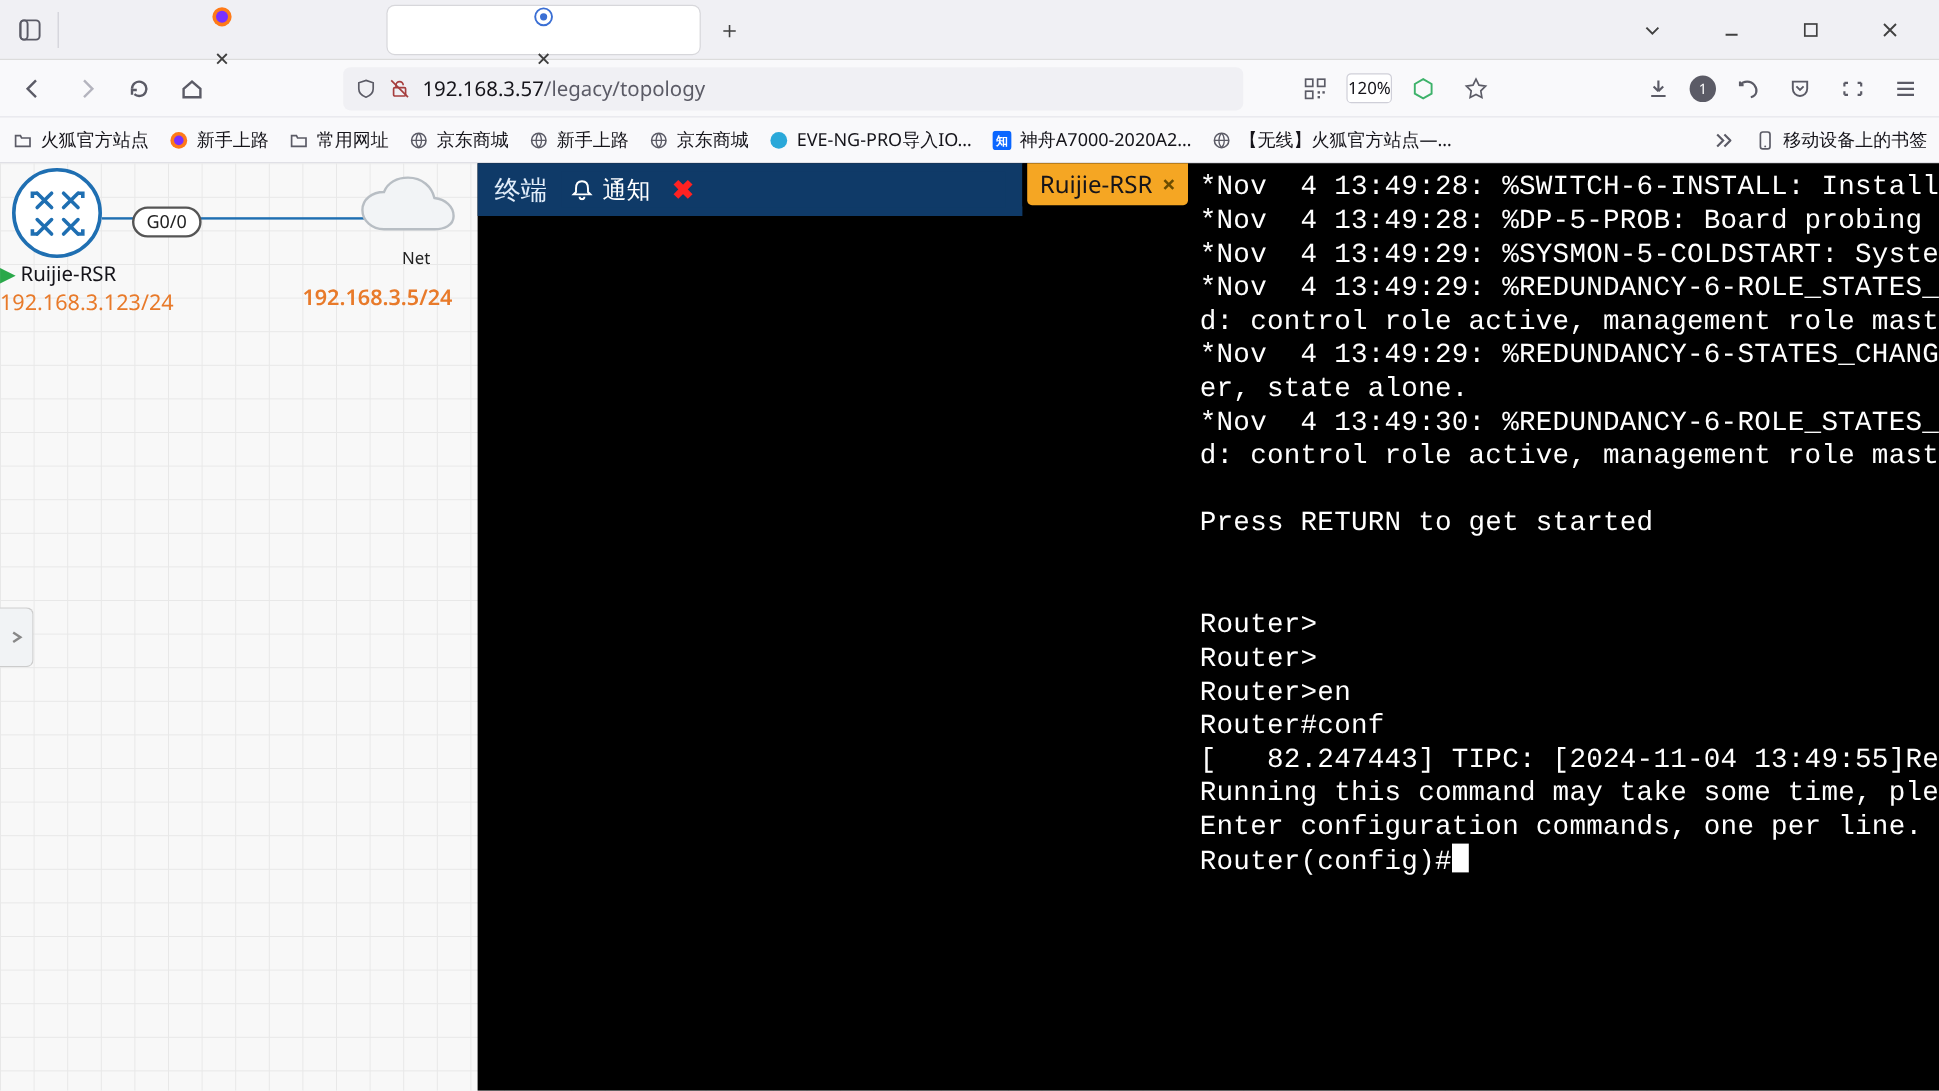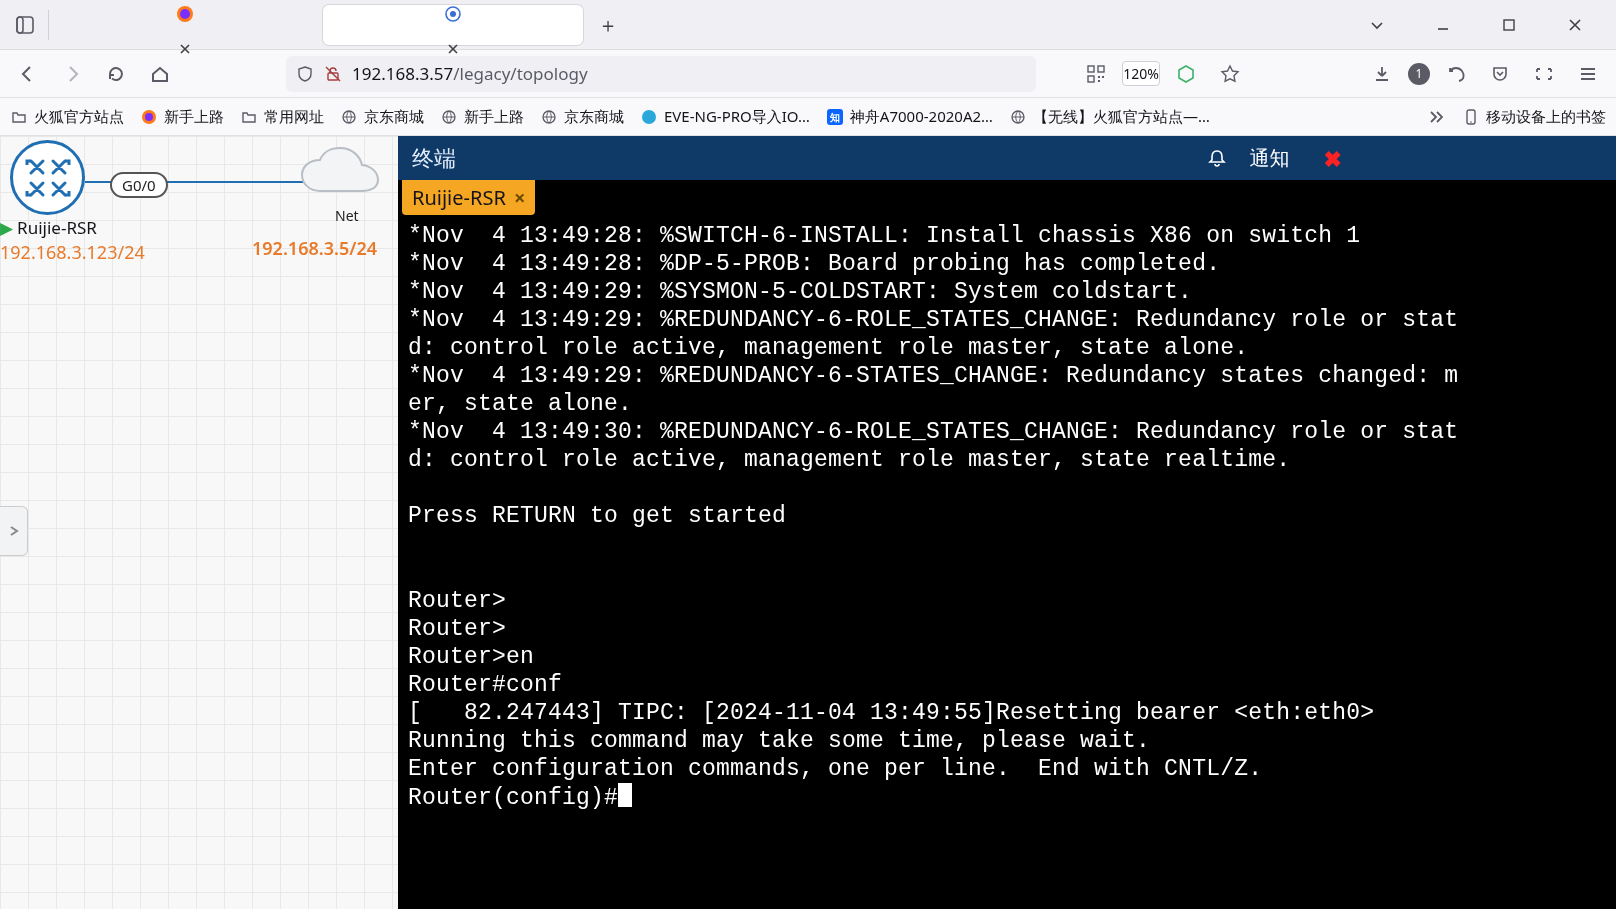--- a/index.html
+++ b/index.html
@@ -52,23 +52,23 @@
 
   .link-line { position: absolute; left: 85px; top: 45px; width: 220px; height: 2px; background: #1f6fb2; }
   .link-label { position: absolute; left: 110px; top: 36px; background: #fff; border: 2px solid #555; border-radius: 14px; padding: 1px 10px; font-size: 15px; color: #222; }
 
   .cloud-node { position: absolute; left: 295px; top: 10px; }
   .cloud-node svg { width: 90px; height: 60px; }
   .cloud-label { position: absolute; left: 335px; top: 70px; font-size: 14px; color: #222; }
   .cloud-ip { position: absolute; left: 252px; top: 100px; font-size: 18px; color: #e87a2a; font-weight: 600; }
 
   
-  .terminal { position: absolute; left: 398px; top: 0; right: 0; bottom: 0; background: #000; display: flex; flex-direction: column; }
+  .terminal { position: absolute; left: 398px; top: 0; right: 0; bottom: 0; background: #000; display: flex; flex-direction: row; }
   .terminal-bar { height: 44px; background: #0f3a68; display: flex; align-items: center; padding: 0 14px; color: #e0ecf9; font-size: 22px; gap: 12px; }
-  .notify-block { margin-left: auto; display: flex; align-items: center; gap: 24px; background: #0f3a68; color: #fff; font-size: 20px; padding: 0 260px 0 8px;}
+  .notify-block { margin-left: auto; display: flex; align-items: center; gap: 8px; background: #0f3a68; color: #fff; font-size: 20px; padding: 0 260px 0 8px;}
   .notify-block .close { color: #ff2222; font-weight: bold; font-size: 22px; padding-left: 10px; }
   .terminal-tabs { height: 36px; background: #000; display: flex; align-items: flex-start; }
   .term-tab { background: #f5a623; color: #15141a; display: inline-flex; align-items: center; padding: 4px 10px; font-size: 20px; border-radius: 0 0 4px 4px; gap: 8px; margin-left: 4px; }
   .term-tab .x { color: #6b4c00; font-weight: bold; }
   .terminal-body { flex: 1; padding: 6px 10px; font-family: "Courier New", monospace; font-size: 23px; line-height: 1.22; color: #ffffff; white-space: pre; overflow: hidden; letter-spacing: 0.2px; }
   .cursor { display: inline-block; width: 14px; height: 24px; background: #fff; vertical-align: -3px; }
 
   svg { display: block; }
 </style>
 </head>

